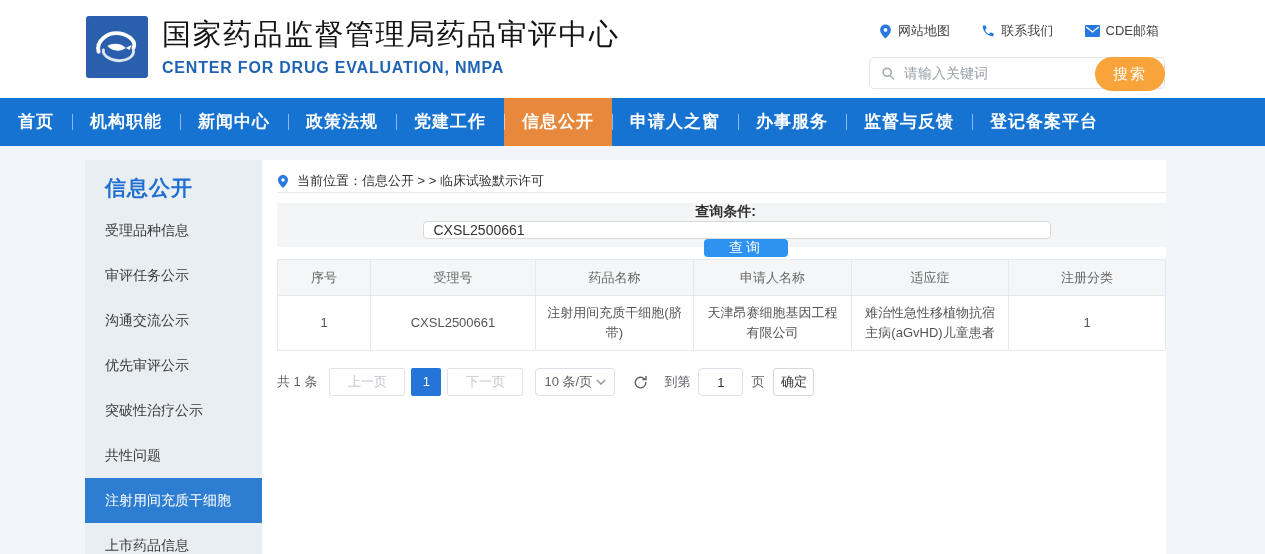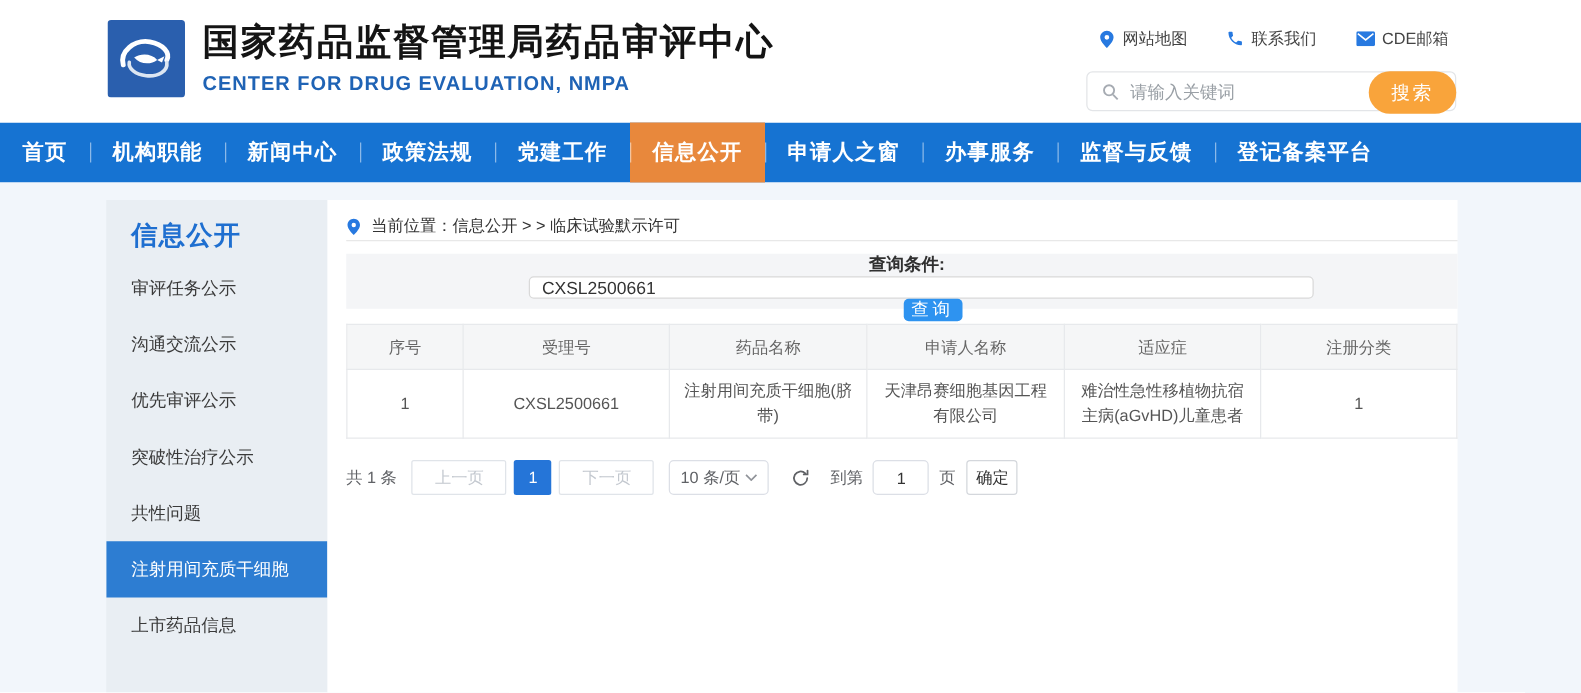--- a/index.html
+++ b/index.html
@@ -3,21 +3,21 @@
 <meta charset="utf-8">
 <style>
   * { margin:0; padding:0; box-sizing:border-box; }
   html,body { width:1265px; height:554px; overflow:hidden; }
   body { font-family:"Liberation Sans","DejaVu Sans",sans-serif; background:#fff; color:#333; }
 
   
   .header { position:relative; height:98px; background:#fff; }
   .logo { position:absolute; left:86px; top:16px; width:62px; height:62px; cursor:pointer; }
   .brand { position:absolute; left:162px; top:16px; }
-  .brand-title { font-size:29px; font-weight:bold; color:#141414; letter-spacing:1.5px; line-height:36px; }
+  .brand-title { font-size:29px; font-weight:normal; color:#141414; letter-spacing:1.5px; line-height:36px; }
   .brand-sub { font-size:16px; font-weight:bold; color:#1f63b5; letter-spacing:.8px; margin-top:7px; }
   .header-right { position:absolute; right:100px; top:22px; width:296px; }
   .quick-links { display:flex; justify-content:space-between; padding:0 6px 0 10px; height:18px; align-items:center; }
   .quick-link { display:flex; align-items:center; gap:6px; font-size:13px; color:#444; cursor:pointer; white-space:nowrap; }
   .search-bar { position:relative; margin-top:17px; height:32px; border:1px solid #e3e5e8; border-radius:5px; background:#fff; display:flex; align-items:center; padding-left:11px; }
   .search-bar .mag { flex:0 0 auto; display:flex; }
   .search-input { border:none; outline:none; flex:1; min-width:0; margin-left:8px; font-size:14px; color:#666; background:transparent; }
   .search-input::placeholder { color:#9aa0a6; }
   .search-btn { position:absolute; right:-1px; top:-1px; height:34px; width:70px; border:none; border-radius:17px; background:#f9a43b; color:#fff; font-size:15px; letter-spacing:2px; cursor:pointer; font-family:inherit; }
 
@@ -36,21 +36,21 @@
   .side-item { height:45px; line-height:45px; padding-left:20px; font-size:14px; color:#3a3a3a; cursor:pointer; white-space:nowrap; }
   .side-item.active { background:#2d7dd2; color:#fff; }
 
   
   .main { flex:1; background:#fff; padding:12px 0 0 15px; }
   .breadcrumb { display:flex; align-items:center; gap:8px; font-size:13px; color:#333; padding-bottom:2px; border-bottom:1px solid #e8e8e8; }
 
   .query-bar { margin-top:10px; height:44px; background:#f4f5f7; display:flex; align-items:center; padding-left:8px;flex-direction:column; }
   .query-label { font-size:14px; font-weight:bold; color:#303030; white-space:nowrap; }
   .query-input { margin-left:22px; width:628px; height:31px; border:1px solid #d9d9d9; border-radius:4px; background:#fff; padding:0 10px; font-size:14px; color:#333; outline:none; font-family:inherit; }
-  .query-btn { margin-left:41px; width:47px; height:30px; border:none; border-radius:4px; background:#2e93f0; color:#fff; font-size:14px; letter-spacing:3px; cursor:pointer; font-family:inherit; }
+  .query-btn { margin-left:41px; width:84px; height:30px; border:none; border-radius:4px; background:#2e93f0; color:#fff; font-size:14px; letter-spacing:3px; cursor:pointer; font-family:inherit; }
 
   table.results { margin-top:12px; width:888px; border-collapse:collapse; table-layout:fixed; }
   table.results th { height:36px; background:#f5f6f7; border:1px solid #e7e9ec; font-size:13px; font-weight:normal; color:#666; text-align:center; }
   table.results td { height:55px; background:#fff; border:1px solid #e7e9ec; font-size:13px; color:#555; text-align:center; padding:4px 10px; line-height:1.55; word-break:break-all; }
 
   
   .pagination { margin-top:17px; display:flex; align-items:center; font-size:13px; color:#606266; }
   .pg-total { margin-right:12px; white-space:nowrap; }
   .pg-btn { width:76px; height:28px; line-height:26px; text-align:center; background:#fff; border:1px solid #e0e4e9; border-radius:2px; color:#c3c8cf; cursor:pointer; white-space:nowrap; }
   .pg-page { width:30px; height:28px; line-height:28px; text-align:center; background:#2575d8; color:#fff; border-radius:2px; margin:0 3px; cursor:pointer; }
@@ -134,20 +134,21 @@
     <div class="nav-item">申请人之窗</div>
     <div class="nav-item">办事服务</div>
     <div class="nav-item">监督与反馈</div>
     <div class="nav-item">登记备案平台</div>
   </div>
 
   <div class="content">
 
     <div class="sidebar">
       <div class="sidebar-title">信息公开</div>
+      <div class="side-item">受理品种信息</div>
       <div class="side-item">审评任务公示</div>
       <div class="side-item">沟通交流公示</div>
       <div class="side-item">优先审评公示</div>
       <div class="side-item">突破性治疗公示</div>
       <div class="side-item">共性问题</div>
       <div class="side-item active">注射用间充质干细胞</div>
       <div class="side-item">上市药品信息</div>
     </div>
 
     <div class="main">

